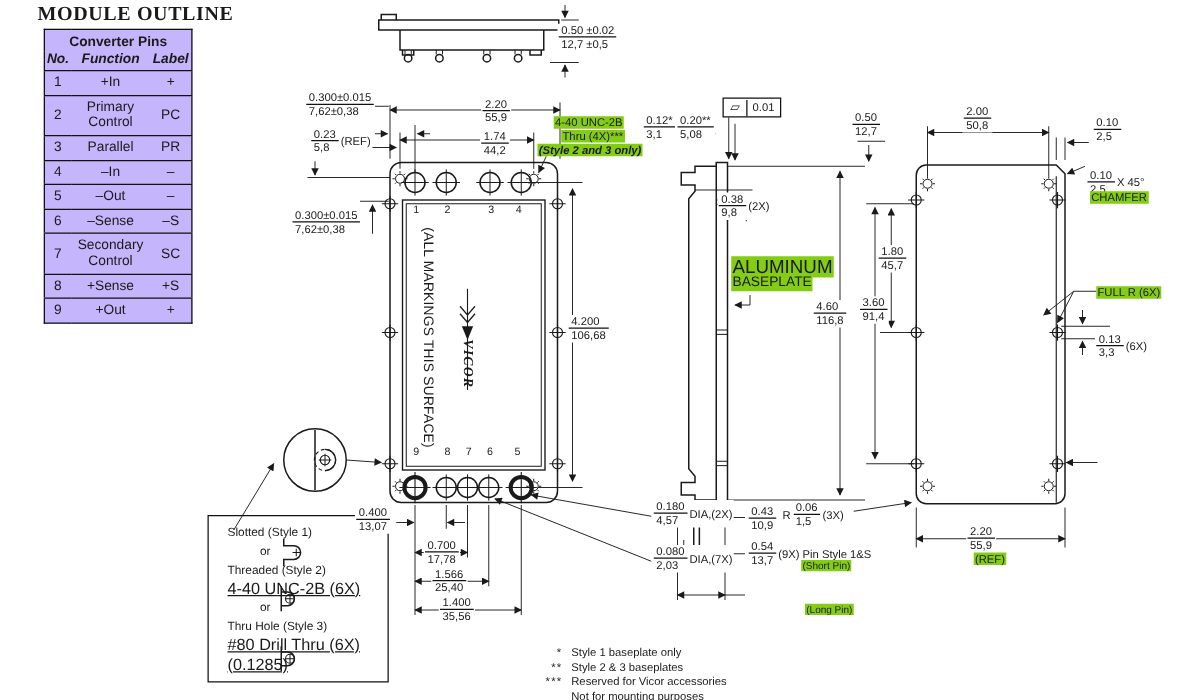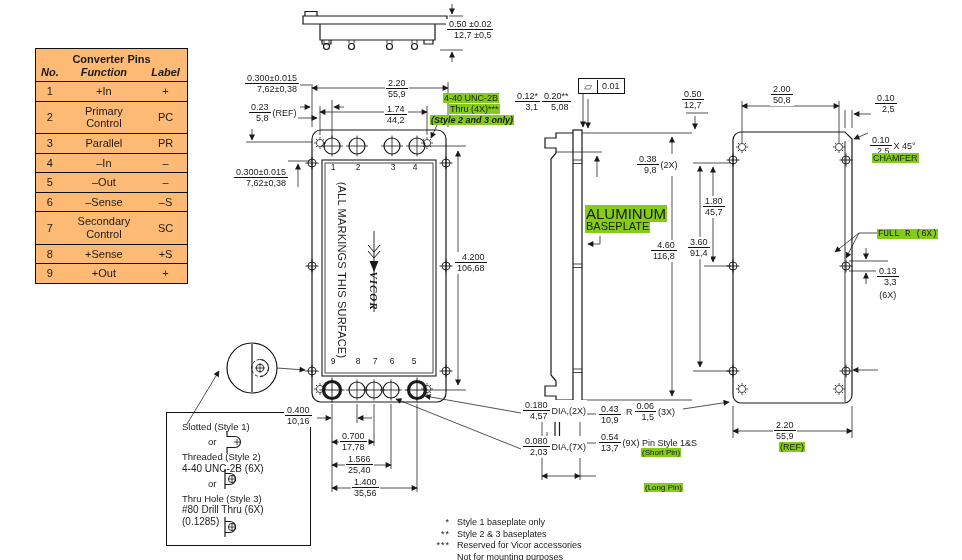--- a/index.html
+++ b/index.html
@@ -4,35 +4,35 @@
 <style>
   html,body{margin:0;padding:0;background:#fff;}
   #stage{position:relative;width:962px;height:560px;background:#fff;overflow:hidden;
          font-family:"Liberation Sans",sans-serif;color:#1a1a1a;}
   #linework{position:absolute;left:0;top:0;}
   .ln{stroke:#1a1a1a;fill:none;stroke-width:1.2;}
   .dl{stroke:#1a1a1a;fill:none;stroke-width:.75;}
   #title{position:absolute;left:30px;top:3px;font-family:"Liberation Serif",serif;
          font-weight:bold;font-size:16px;letter-spacing:.5px;}
   
-  #pin-table{position:absolute;left:35px;top:48px;width:153px;border:1.6px solid #111;
-             border-collapse:collapse;background:#fdba74;font-size:11px;}
+  #pin-table{position:absolute;left:35px;top:23px;width:119px;border:1.6px solid #111;
+             border-collapse:collapse;background:#c4b5fd;font-size:11px;}
   #pin-table th{font-size:11px;padding:2px 1px;}
   #pin-table .tcap th{font-weight:bold;padding:4px 0 1px;}
   #pin-table .colh th{font-style:italic;font-weight:bold;padding:0 0 3px;}
   #pin-table tbody td{border-top:1.2px solid #111;padding:3px 2px;text-align:center;line-height:1.15;}
   
   #styles-box{position:absolute;left:118px;top:412px;width:128px;height:124px;
               border:1.6px solid #111;padding:8px 0 0 15px;font-size:9.5px;line-height:1.25;margin-left:48px;}
   .sb-or{margin:3px 0 3px 26px;}
-  .sb-sub{font-size:10px;line-height:1.2;}
+  .sb-sub{font-size:13px;line-height:1.2;text-decoration:underline;}
   
   .dim{position:absolute;display:flex;align-items:center;gap:2px;font-size:9px;
        line-height:1.15;background:#fff;padding:0 1px;white-space:nowrap;}
-  .dim .frac{text-align:right;display:inline-block;}
+  .dim .frac{text-align:left;display:inline-block;}
   .dim .top{display:block;border-bottom:1px solid #111;padding:0 2px;}
   .dim .bot{display:block;padding:0 2px;}
   .tlabel{position:absolute;white-space:nowrap;font-size:9px;line-height:1.15;background:#84cc16;padding:0 1px;}
   .pnum{position:absolute;width:12px;text-align:center;font-size:8.5px;}
   
   #marking-text{position:absolute;left:236px;top:263px;width:210px;height:14px;
                 transform:rotate(90deg);font-size:11px;text-align:center;white-space:nowrap;letter-spacing:.2px;}
   #logo-text{position:absolute;left:352px;top:285px;width:44px;height:12px;transform:rotate(90deg);
              font-family:"Liberation Serif",serif;font-style:italic;font-weight:bold;font-size:11px;
              text-align:center;letter-spacing:1px;}
@@ -234,20 +234,21 @@
         <path d="M228.5,479H235.5M232,475.5V482.5" stroke-width=".8"></path>
       </g>
       <g>
         <path d="M225,517V537M225,521.5H230A5.5,5.5 0 1 1 230,532.5H225"></path>
         <circle cx="232" cy="527" r="3.6" stroke-width=".9"></circle>
         <path d="M228.5,527H235.5M232,523.5V530.5" stroke-width=".8"></path>
       </g>
     </g>
   </svg>
 
+  <div id="title">MODULE OUTLINE</div>
 
   <table id="pin-table">
     <colgroup>
         <col style="width:26px">
         <col style="width:74px">
         <col style="width:40px">
       </colgroup>
     <thead>
       <tr class="tcap">
           <th colspan="3">Converter Pins</th>
@@ -394,21 +395,21 @@
         <span class="top">0.12*</span>
         <span class="bot">3,1</span>
       </span>
     </div>
     <div class="dim" style="left: 541px; top: 91px;">
       <span class="frac">
         <span class="top">0.20**</span>
         <span class="bot">5,08</span>
       </span>
     </div>
-    <div class="dim" style="left: 636px; top: 154px;">
+    <div class="dim" style="left: 574px; top: 154px;">
       <span class="frac">
         <span class="top">0.38</span>
         <span class="bot">9,8</span>
       </span>
       <span>(2X)</span>
     </div>
     <div class="dim" style="left: 681px; top: 89px;">
       <span class="frac">
         <span class="top">0.50</span>
         <span class="bot">12,7</span>
@@ -444,21 +445,21 @@
         <span class="top">3.60</span>
         <span class="bot">91,4</span>
       </span>
     </div>
     <div class="dim" style="left: 650px; top: 240px;">
       <span class="frac">
         <span class="top">4.60</span>
         <span class="bot">116,8</span>
       </span>
     </div>
-    <div class="dim" style="left: 876px; top: 266px; flex-direction: column;">
+    <div class="dim" style="left: 876px; top: 266px;">
       <span class="frac">
         <span class="top">0.13</span>
         <span class="bot">3,3</span>
       </span>
       <span>(6X)</span>
     </div>
     <div class="dim" style="left: 625px; top: 401px;">
       <span>R</span>
       <span class="frac">
         <span class="top">0.06</span>
@@ -481,21 +482,21 @@
     <div class="dim" style="left: 598px; top: 432px;">
       <span class="frac">
         <span class="top">0.54</span>
         <span class="bot">13,7</span>
       </span>
       <span>(9X) Pin Style 1&amp;S</span>
     </div>
     <div class="dim" style="left: 284px; top: 405px;">
       <span class="frac">
         <span class="top">0.400</span>
-        <span class="bot">10,16</span>
+        <span class="bot">13,07</span>
       </span>
     </div>
     <div class="dim" style="left: 339px; top: 431px;">
       <span class="frac">
         <span class="top">0.700</span>
         <span class="bot">17,78</span>
       </span>
     </div>
     <div class="dim" style="left: 345px; top: 454px;">
       <span class="frac">
@@ -521,21 +522,21 @@
         <span class="top">0.080</span>
         <span class="bot">2,03</span>
       </span>
       <span>DIA,(7X)</span>
     </div>
     <div class="tlabel" style="left: 443px; top: 93px;">4-40 UNC-2B</div>
     <div class="tlabel" style="left: 449px; top: 104px;">Thru (4X)***</div>
     <div class="tlabel" style="left: 430px; top: 115px; font-weight: bold; font-style: italic;">(Style 2 and 3 only)</div>
     <div class="tlabel" style="left: 585px; top: 205px; font-size: 15px;">ALUMINUM</div>
     <div class="tlabel" style="left: 585px; top: 220px; font-size: 11px;">BASEPLATE</div>
-    <div class="tlabel" style="left: 877px; top: 229px; font-family: Liberation Mono, monospace;">FULL R (6X)</div>
+    <div class="tlabel" style="left: 877px; top: 229px;">FULL R (6X)</div>
     <div class="tlabel" style="left: 872px; top: 153px;">CHAMFER</div>
     <div class="tlabel" style="left: 641px; top: 448px; font-size: 8px;">(Short Pin)</div>
     <div class="tlabel" style="left: 644px; top: 483px; font-size: 8px;">(Long Pin)</div>
     <div class="tlabel" style="left: 779px; top: 442px;">(REF)</div>
     <div class="pnum" style="left: 327px; top: 162px;">1</div>
     <div class="pnum" style="left: 352px; top: 162px;">2</div>
     <div class="pnum" style="left: 387px; top: 162px;">3</div>
     <div class="pnum" style="left: 409px; top: 162px;">4</div>
     <div class="pnum" style="left: 327px; top: 356px;">9</div>
     <div class="pnum" style="left: 352px; top: 356px;">8</div>

